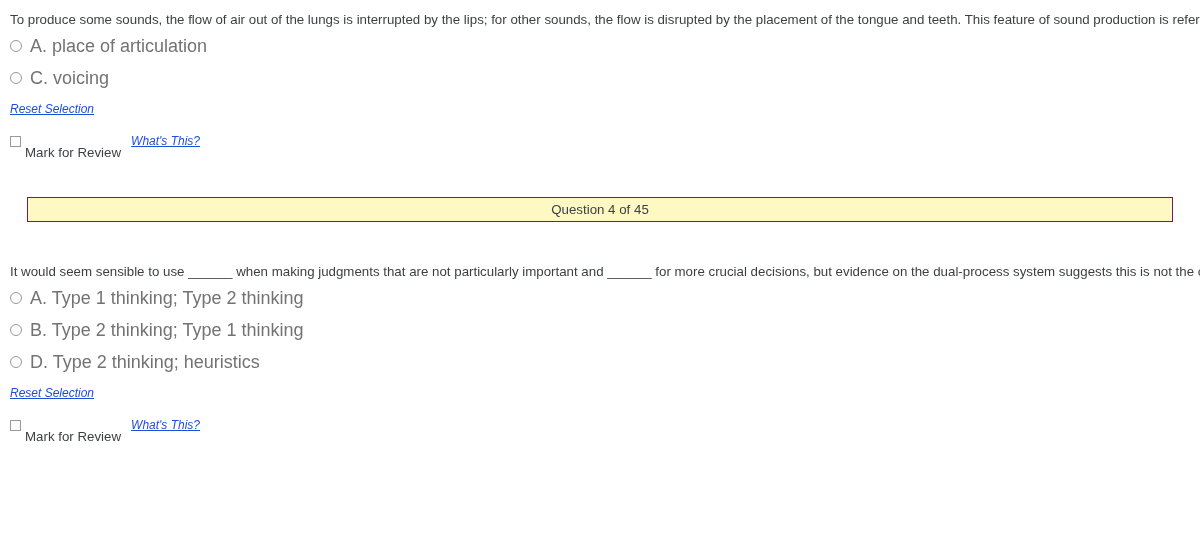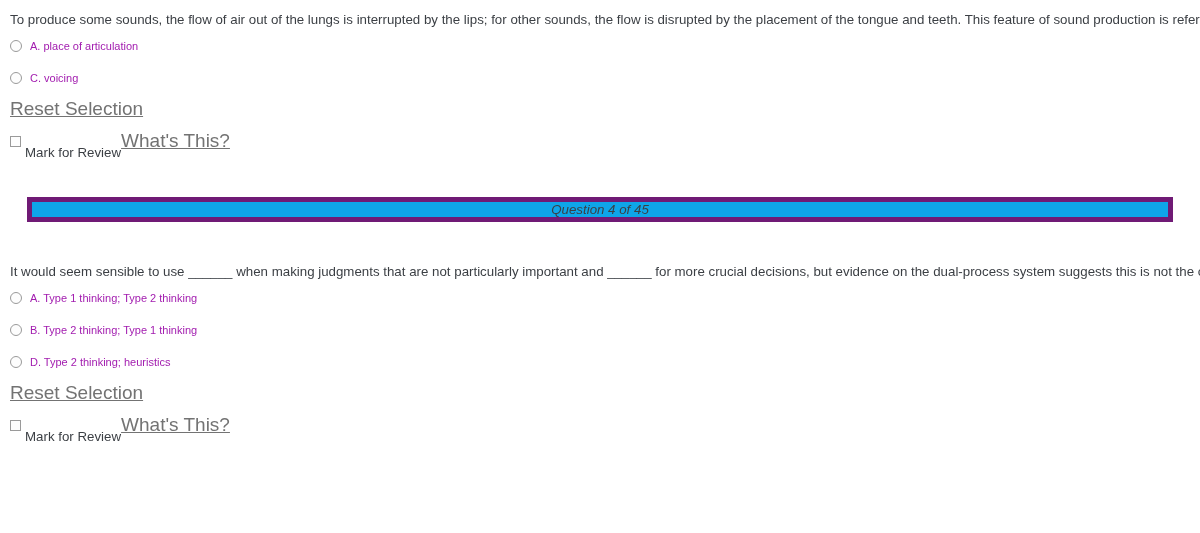--- a/index.html
+++ b/index.html
@@ -48,38 +48,39 @@
     height: 12px;
     border: 1px solid #9a9a9a;
     border-radius: 50%;
     background: #fdfdfd;
     box-sizing: border-box;
     flex: 0 0 auto;
     margin-right: 8px;
   }
 
   .option-label {
-    font-size: 11px;
-    line-height: 16px;
-    color: #a21caf;
+    font-size: 18px;
+    line-height: 16px;
+    color: #737373;
     white-space: nowrap;
   }
 
   .reset-row {
     height: 30px;
     display: flex;
     align-items: center;
   }
 
   .link {
-    color: #737373;
+    color: #1d4ed8;
     text-decoration: underline;
-    font-size: 19px;
+    font-size: 12px;
     line-height: 16px;
     cursor: pointer;
+    font-style: italic;
   }
 
   .review-row {
     display: flex;
     align-items: center;
     height: 26px;
     margin-top: 4px;
   }
 
   .checkbox {
@@ -94,34 +95,33 @@
 
   .review-label {
     font-size: 13.3px;
     line-height: 16px;
     color: #3b3f44;
     white-space: nowrap;
     margin-top: 24px;
   }
 
   .whats-this {
-    margin-left: 0;
+    margin-left: 10px;
   }
 
   .question-bar {
     margin: 0 auto;
     width: 1146px;
     height: 25px;
-    background: #0ea5e9;
-    border: 5px solid #701a75;
+    background: #fef9c3;
+    border: 1px solid #701a75;
     box-sizing: border-box;
     display: flex;
     align-items: center;
     justify-content: center;
-    font-style: italic;
   }
 
   .question-bar-inner {
     width: 600px;
     text-align: center;
     font-size: 13.3px;
     line-height: 16px;
     color: #3b3f44;
   }
 

